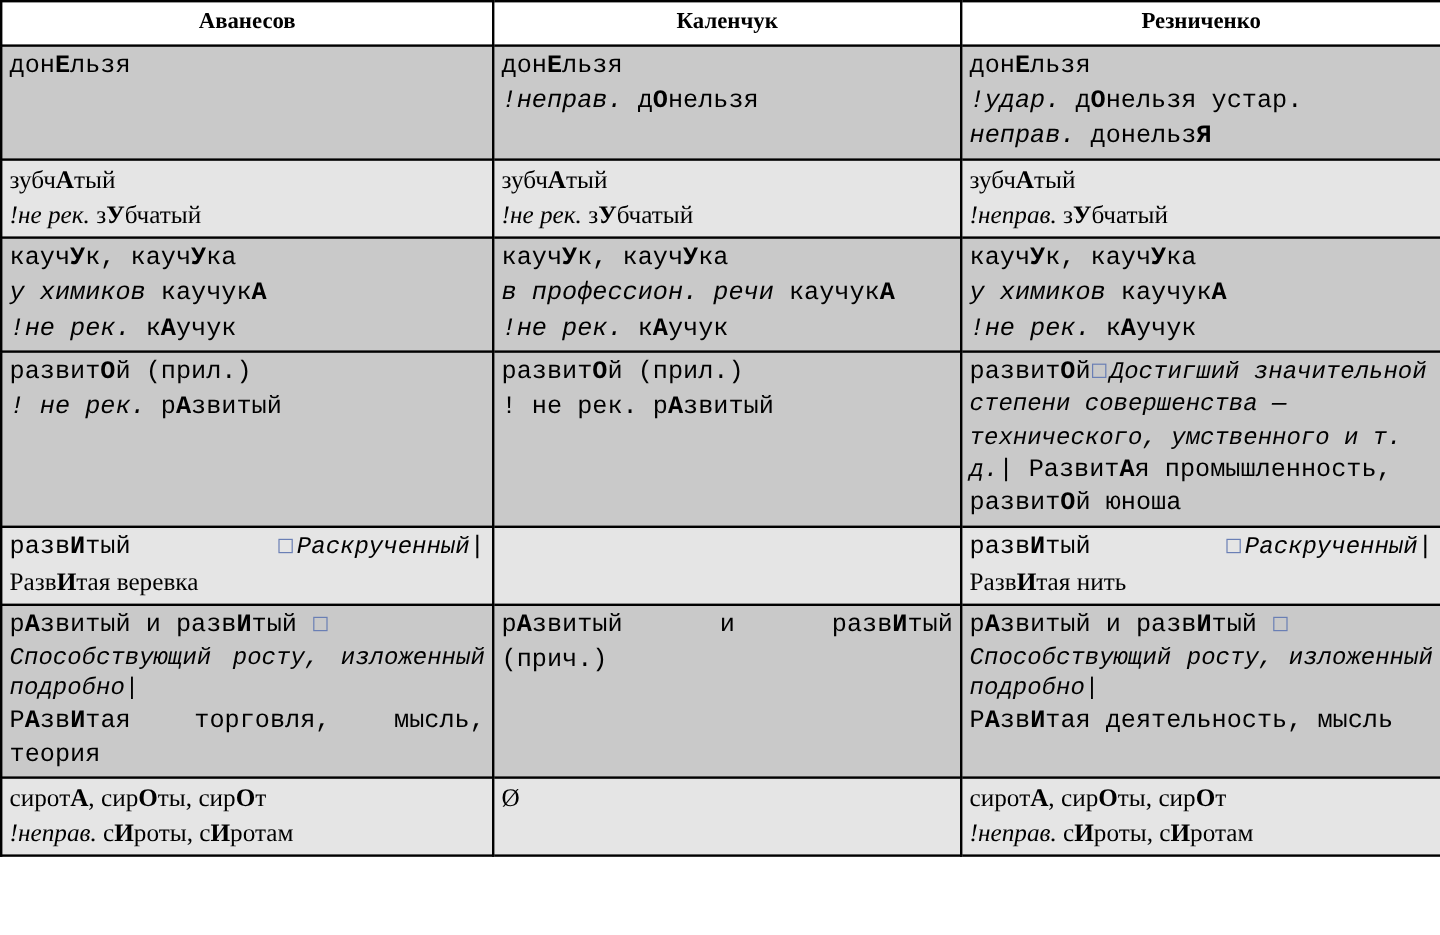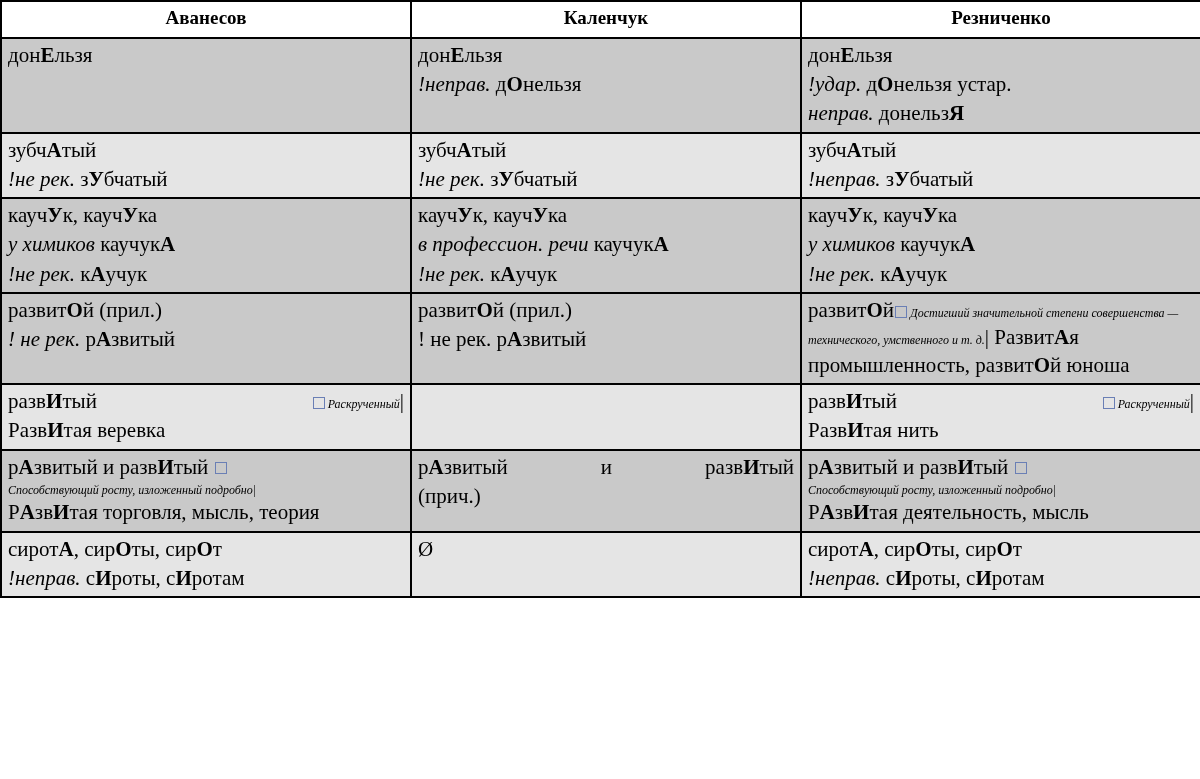--- a/index.html
+++ b/index.html
@@ -30,31 +30,31 @@
     text-align: center;
     font-weight: bold;
     font-size: 19px;
     background: #ffffff;
     padding: 4px 6px 6px 6px;
   }
   col.c1 { width: 410px; }
   col.c2 { width: 390px; }
   col.c3 { width: 400px; }
 
-  tr.gray td { background: #c9c9c9; }
+  tr.gray td { background: #c9c9c9; font-family: Liberation Mono, monospace; }
   tr.peach td { background: #e5e5e5; }
 
   .line { display: block; white-space: normal; }
   .line + .line { margin-top: 2px; }
 
   .stress { font-weight: bold; }
   .mark { font-style: italic; }
   .small-ital {
     font-style: italic;
-    font-size: 12px;
+    font-size: 20px;
     line-height: 1.22;
   }
   .defblock {
     display: block;
     text-align: justify;
     margin-top: 1px;
   }
   .box {
     display: inline-block;
     width: 10px;
@@ -66,20 +66,21 @@
   .bar { color: #000; }
   .justified {
     display: block;
     text-align: justify;
     text-align-last: left;
   }
   .spread {
     display: flex;
     justify-content: space-between;
     align-items: baseline;
+    font-family: Liberation Mono, monospace;
   }
   .empty-sym { font-size: 21px; }
   .just-two {
     display: block;
     text-align: justify;
     text-align-last: justify;
   }
 </style>
 </head>
 <body>

